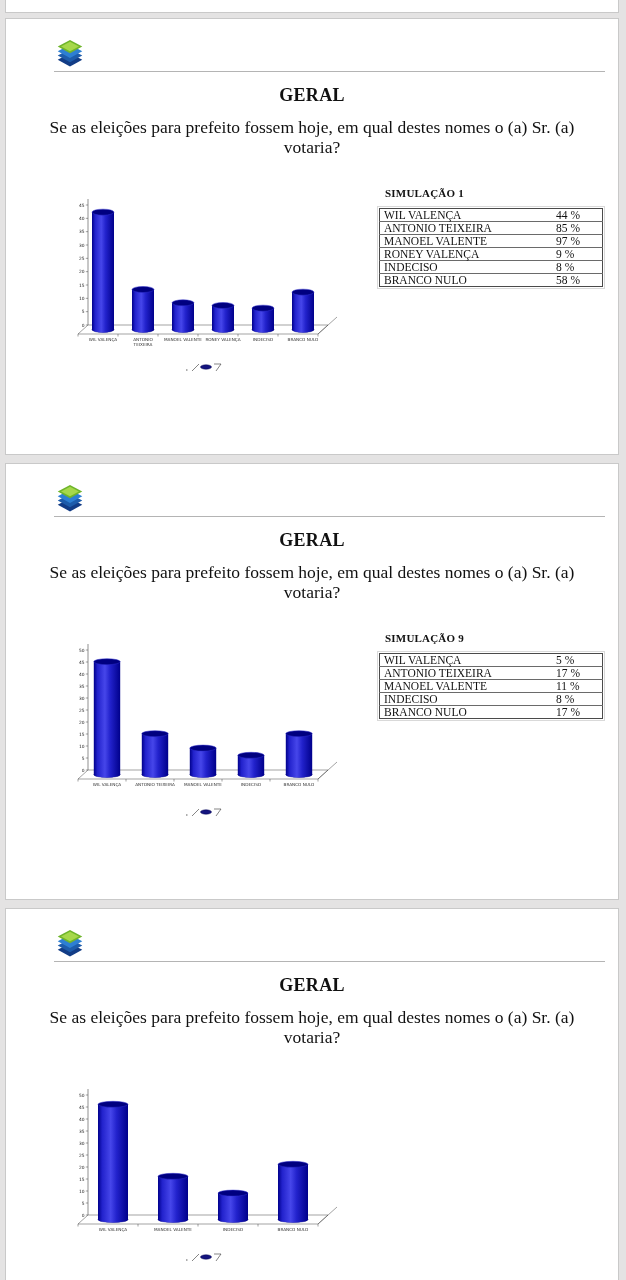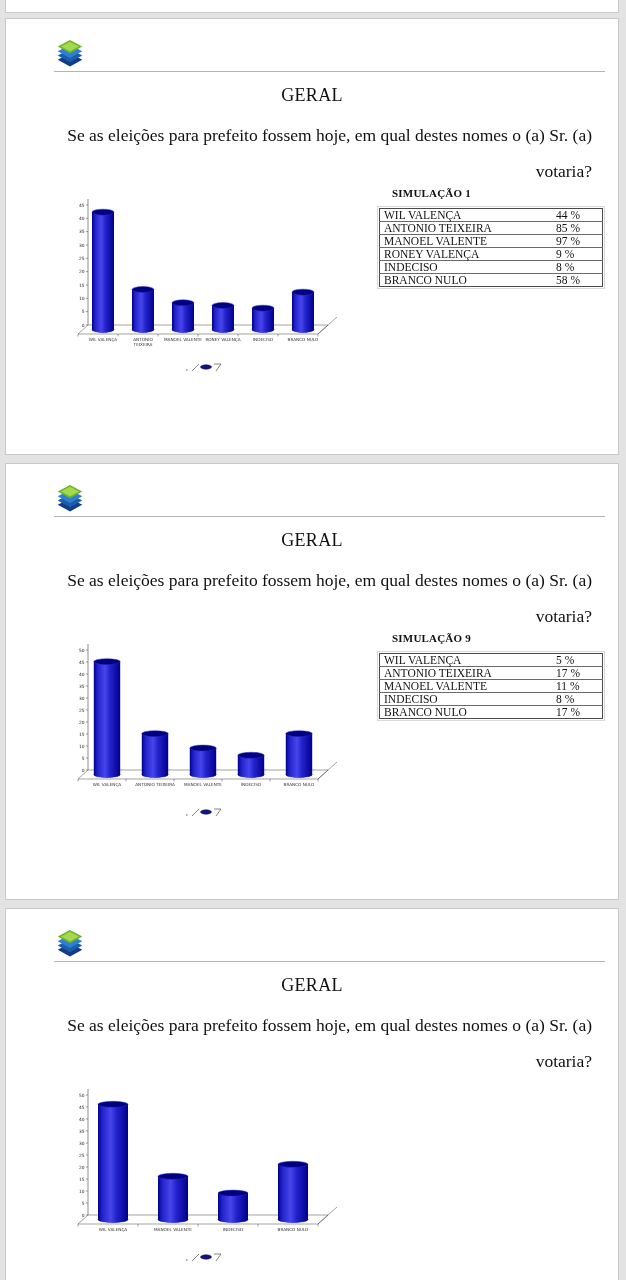--- a/index.html
+++ b/index.html
@@ -17,30 +17,30 @@
     position:absolute;left:5px;width:612px;height:435px;
     background:#ffffff;border:1px solid #c9c9c9;
   }
   .slide.s1{top:18px;}
   .slide.s2{top:463px;}
   .slide.s3{top:908px;height:435px;}
   .logo{position:absolute;left:48px;top:20px;width:32px;height:34px;}
   .rule{position:absolute;left:48px;top:52px;width:551px;border-top:1px solid #b4b4b4;}
   .title{
     position:absolute;top:66px;left:0;width:100%;margin:0;
-    text-align:center;font-size:18px;font-weight:normal;color:#111;letter-spacing:.3px;
+    text-align:center;font-size:18px;font-weight:bold;color:#111;letter-spacing:.3px;
   }
   .question{
     position:absolute;top:98px;left:26px;right:26px;margin:0;
-    text-align:right;font-size:17.5px;line-height:36px;color:#111;
+    text-align:center;font-size:17.5px;line-height:20px;color:#111;
   }
   .chart{position:absolute;left:52px;top:168px;width:292px;height:196px;}
   .chart text{font-family:"DejaVu Sans", sans-serif;}
   .sim{position:absolute;left:373px;top:168px;width:224px;}
-  .sim-h{font-size:11px;font-weight:bold;color:#111;letter-spacing:.2px;margin:0 0 9px 13px;}
+  .sim-h{font-size:11px;font-weight:bold;color:#111;letter-spacing:.2px;margin:0 0 9px 6px;}
   table.results{
     width:100%;border-collapse:collapse;
     border:1.5px solid #4a4a4a;outline:1px solid #d9d9d9;outline-offset:1px;
     font-size:11.5px;color:#111;
   }
   table.results td{
     border-bottom:1px solid #6a6a6a;height:12px;line-height:12px;
     padding:0 4px;white-space:nowrap;
   }
   table.results tr:last-child td{border-bottom:none;}

